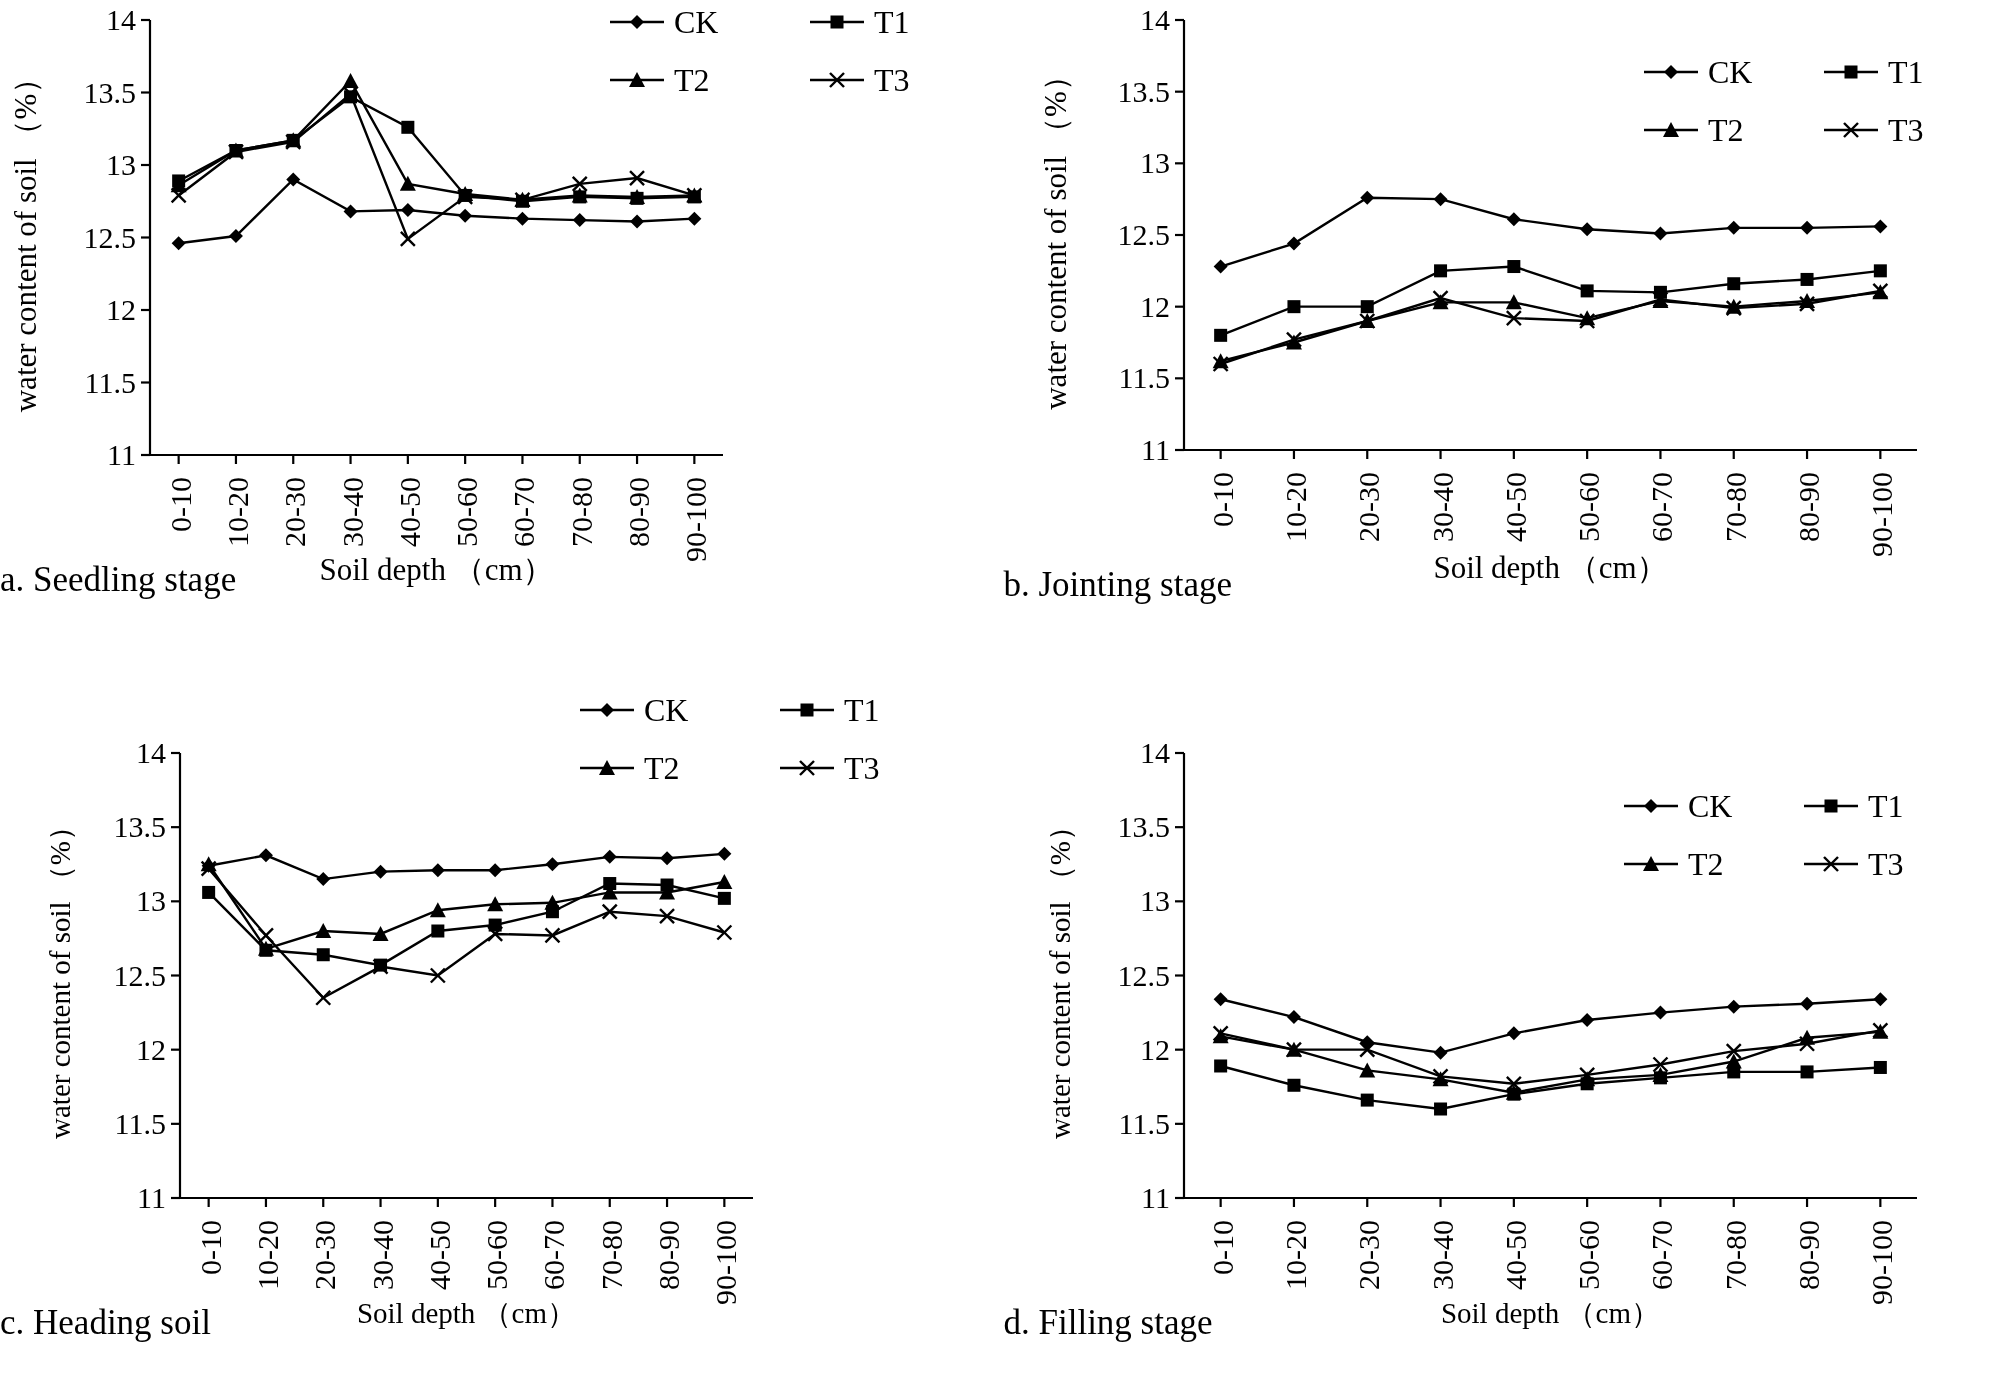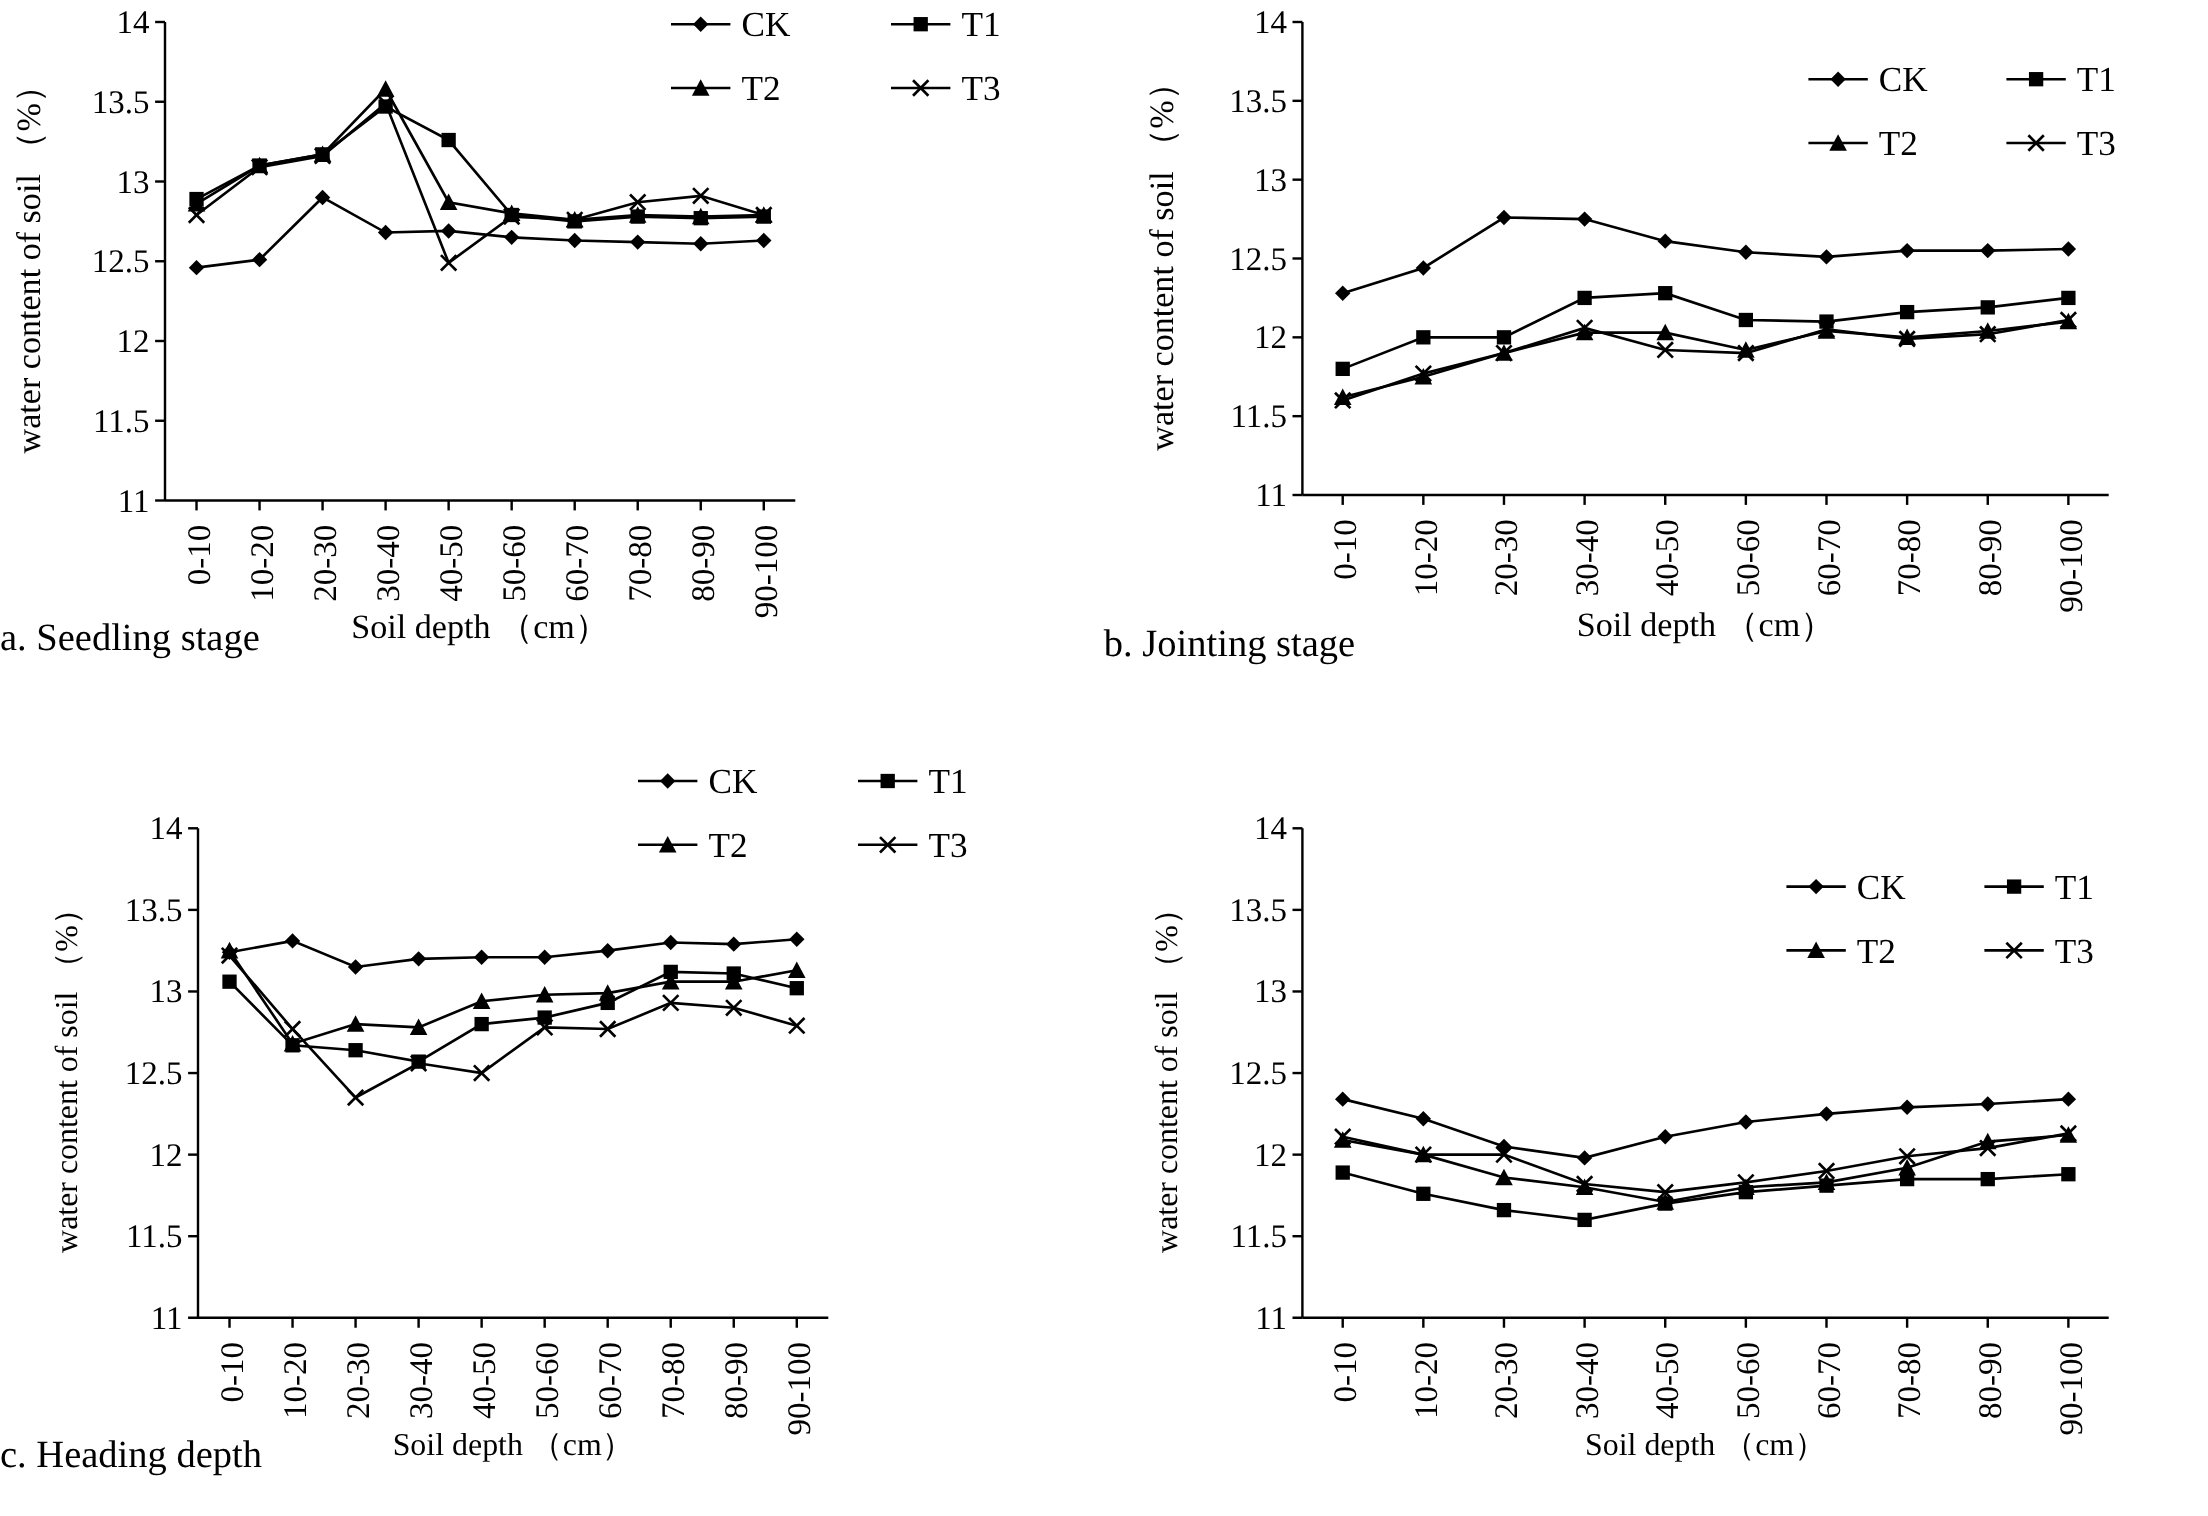--- a/index.html
+++ b/index.html
@@ -467,21 +467,21 @@
             <polygon points="607,82 615,97 599,97" fill="#000"></polygon>
             <text x="644" y="101" font-size="32">T2</text>
             <line x1="780" y1="90" x2="834" y2="90" stroke="#000" stroke-width="2.4"></line>
             <g>
               <line x1="800" y1="83" x2="814" y2="97" stroke="#000" stroke-width="2.4"></line>
               <line x1="800" y1="97" x2="814" y2="83" stroke="#000" stroke-width="2.4"></line>
             </g>
             <text x="844" y="101" font-size="32">T3</text>
           </g>
         </svg>
-        <div class="caption" style="left: 0px; top: 625px;">c. Heading depth</div>
+        <div class="caption" style="left: 0px; top: 625px;">c. Heading soil</div>
       </div>
   </div>
   <div class="panel">
     <div class="plotwrap">
         <svg width="1003" height="700" viewBox="0 0 1003 700">
           <g>
             <line x1="180" y1="75" x2="180" y2="520" stroke="#000" stroke-width="2.2"></line>
             <line x1="180" y1="520" x2="913" y2="520" stroke="#000" stroke-width="2.2"></line>
           </g>
           <g>
@@ -617,15 +617,16 @@
             <polygon points="647,178 655,193 639,193" fill="#000"></polygon>
             <text x="684" y="197" font-size="32">T2</text>
             <line x1="800" y1="186" x2="854" y2="186" stroke="#000" stroke-width="2.4"></line>
             <g>
               <line x1="820" y1="179" x2="834" y2="193" stroke="#000" stroke-width="2.4"></line>
               <line x1="820" y1="193" x2="834" y2="179" stroke="#000" stroke-width="2.4"></line>
             </g>
             <text x="864" y="197" font-size="32">T3</text>
           </g>
         </svg>
+        <div class="caption" style="left: 0px; top: 625px;">d. Filling stage</div>
       </div>
   </div>
 </div>
 
 </body></html>

